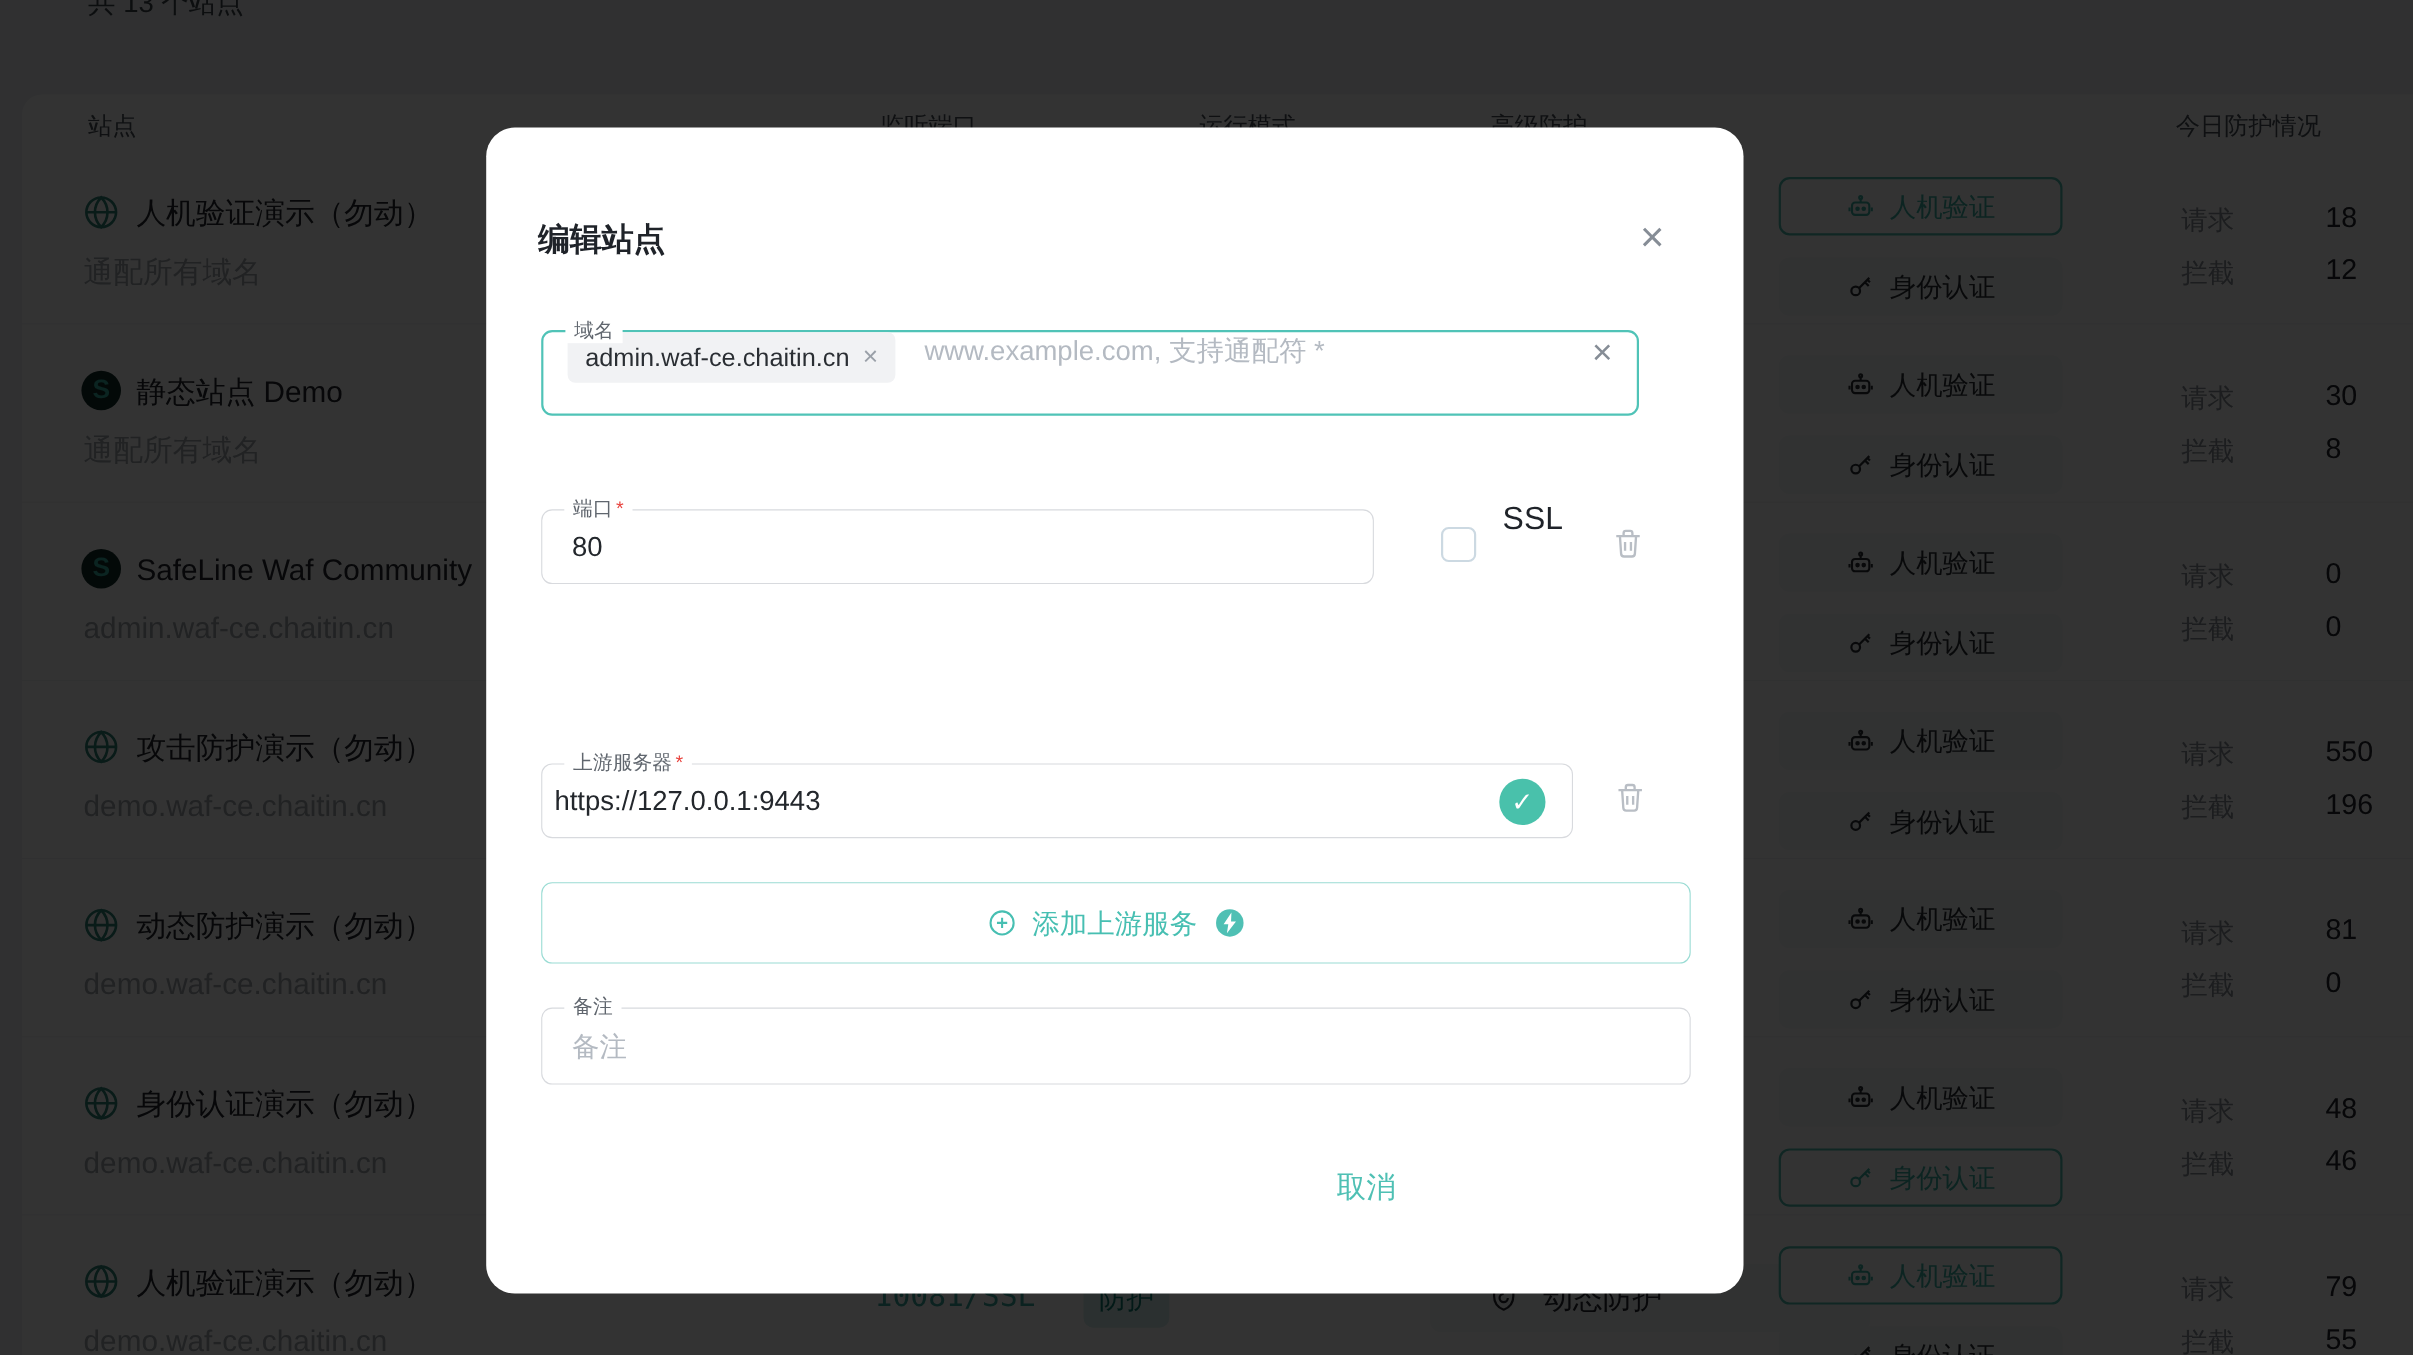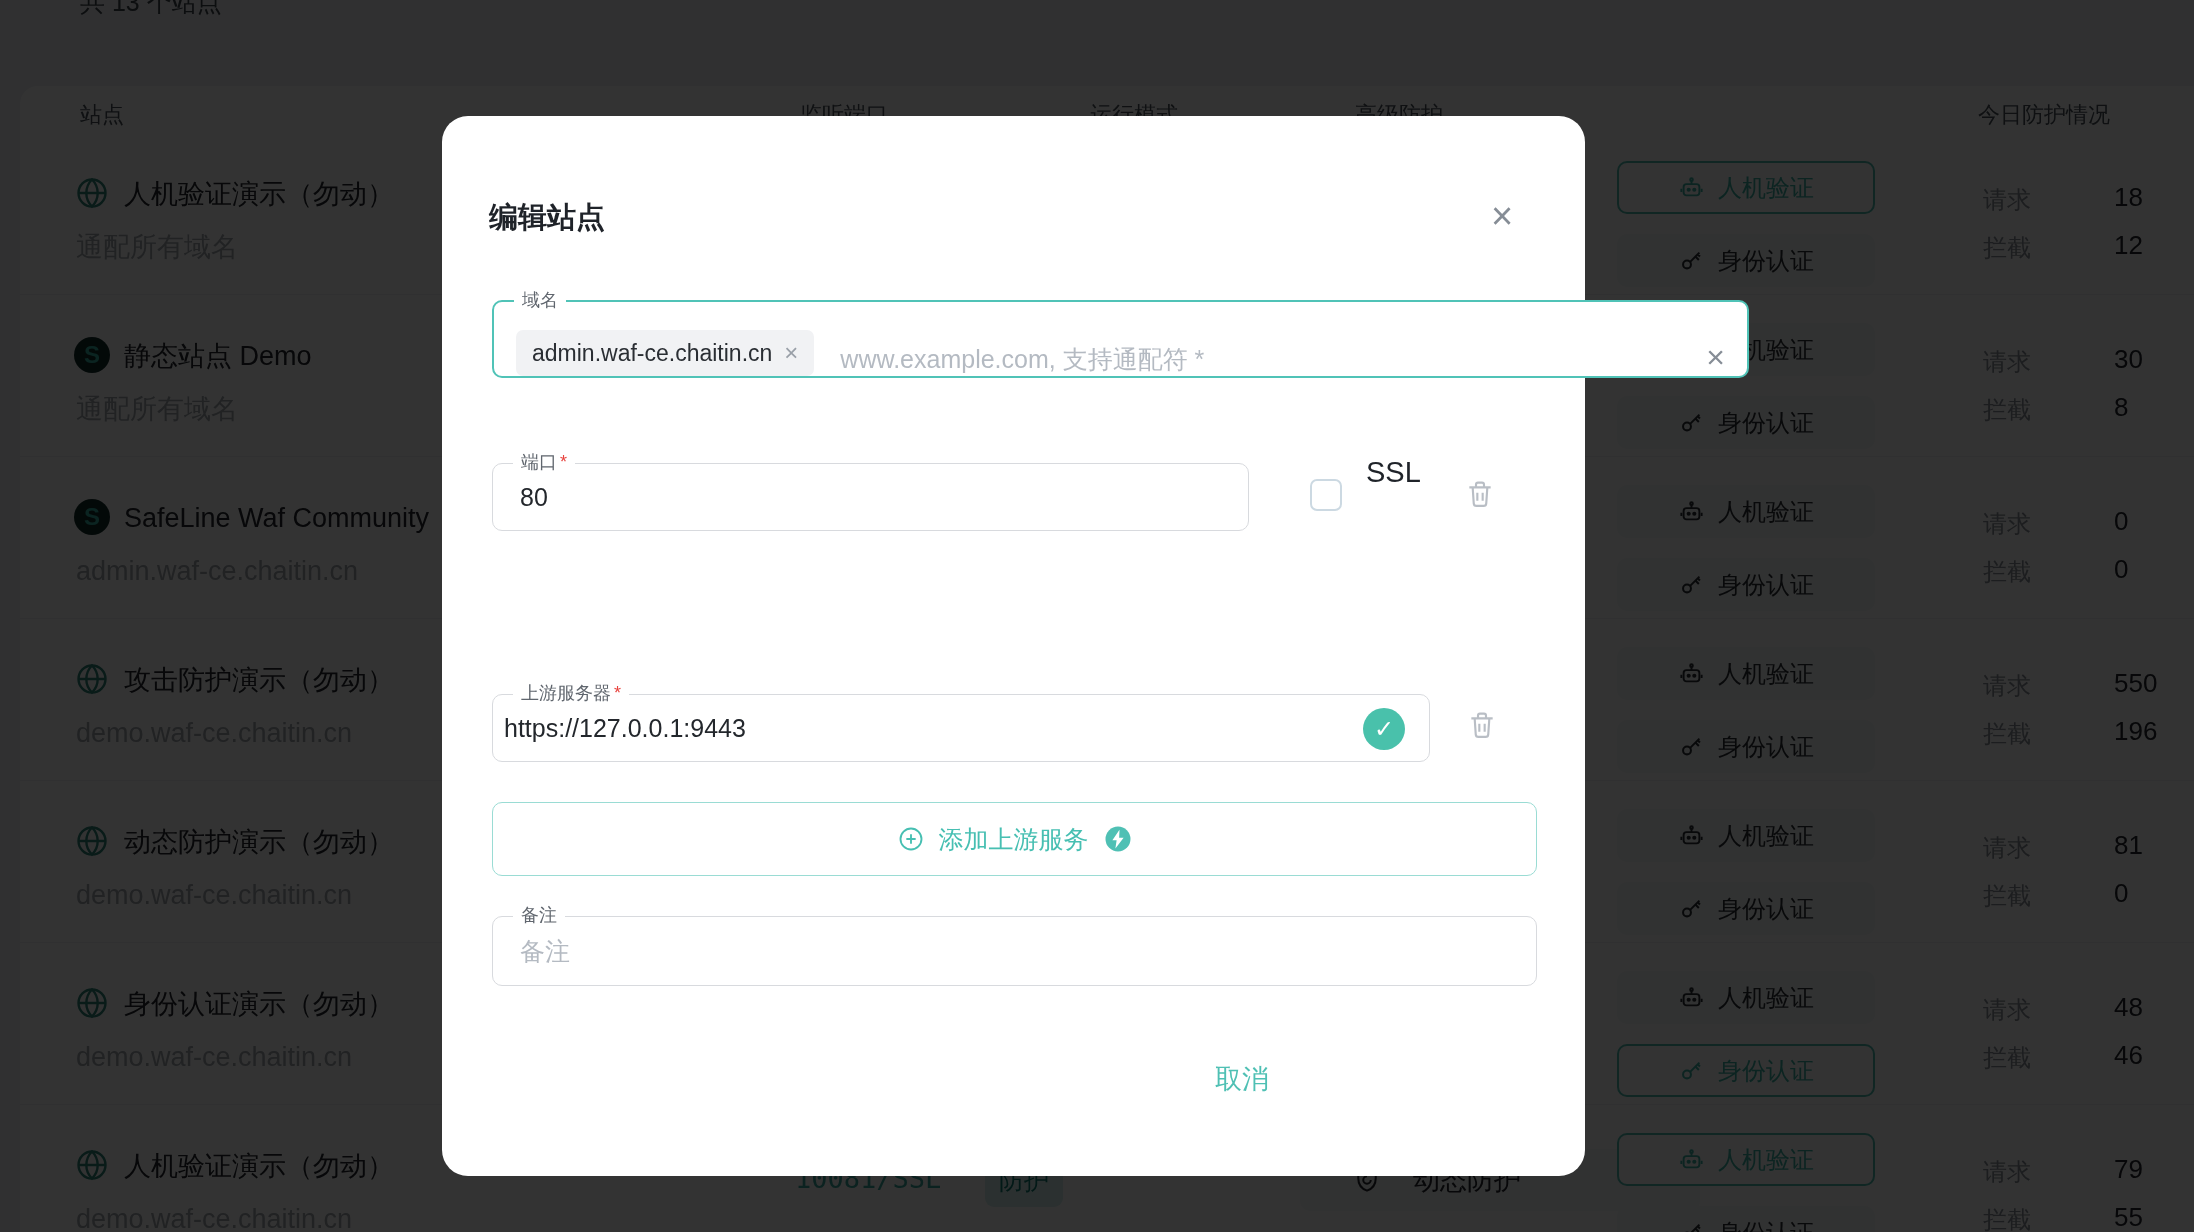--- a/index.html
+++ b/index.html
@@ -23,37 +23,37 @@
   .badge svg { width:27px; height:27px; }
   .badge.b1 { top:28px; }
   .badge.b2 { top:101px; }
   .badge.active { background:#fcfefe; border:2px solid #4fbdb1; color:#3db3a6; }
   .stat-label { position:absolute; left:1983px; font-size:24px; color:#8b9199; white-space:nowrap; }
   .stat-value { position:absolute; left:2114px; font-size:26px; color:#23272d; font-weight:500; white-space:nowrap; }
   .sl1 { top:51px; } .sl2 { top:99px; }
   .sv1 { top:49px; } .sv2 { top:97px; }
   .r-port { position:absolute; left:795px; top:58px; font-family:"DejaVu Sans Mono","Liberation Mono",monospace; font-size:27px; color:#3aa99e; }
   .r-mode { position:absolute; left:985px; top:48px; width:78px; height:54px; border-radius:9px; background:#d5f0ed; color:#0e7c72; font-size:25px; display:flex; align-items:center; justify-content:center; }
-  .r-adv { position:absolute; left:1300px; top:44px; width:400px; height:62px; border-radius:10px; background:#f5f7f8; display:flex; align-items:center; gap:31px; padding-left:52px; font-size:27px; color:#23272d; }
+  .r-adv { position:absolute; left:1300px; top:44px; width:400px; height:62px; border-radius:10px; background:#f5f7f8; display:flex; align-items:center; gap:21px; padding-left:52px; font-size:27px; color:#23272d; }
   .r-adv svg { width:30px; height:30px; }
 
   
   .overlay { position:absolute; inset:0; background:rgba(0,0,0,0.80); }
 
   
   .modal { position:absolute; left:442px; top:116px; width:1143px; height:1060px; background:#ffffff; border-radius:26px; }
   .m-title { position:absolute; left:47px; top:82px; font-size:29px; font-weight:600; color:#1f2329; }
   .m-close { position:absolute; left:1038px; top:78px; width:44px; height:44px; font-size:38px; color:#868d96; display:flex; align-items:center; justify-content:center; cursor:pointer; }
 
   .group { position:absolute; border:1.5px solid #d8dade; border-radius:10px; background:#fff; }
   .group.focused { border:2px solid #50c3b7; }
   .g-label { position:absolute; top:-14px; left:20px; background:#fff; padding:0 8px; font-size:18px; color:#60666e; white-space:nowrap; }
   .req { color:#e8433e; margin-left:3px; }
 
-  .g-domain { left:50px; top:184px; width:1257px; height:78px; display:flex; align-items:flex-end; padding:0 22px; }
+  .g-domain { left:50px; top:184px; width:998px; height:78px; display:flex; align-items:flex-start; padding:0 22px; }
   .tag { height:46px; background:#f1f2f4; border-radius:7px; display:flex; align-items:center; padding:0 16px; font-size:23px; color:#2a2e33; gap:12px; }
   .tag-x { font-size:24px; color:#9aa0a8; cursor:pointer; }
   .ph { margin-left:26px; font-size:25px; color:#b4bac2; white-space:nowrap; }
   .clear-x { margin-left:auto; font-size:32px; color:#868d96; cursor:pointer; }
 
   .g-port { left:50px; top:347px; width:757px; height:68px; display:flex; align-items:center; padding:0 27px; font-size:25px; color:#23272c; }
   .ssl-box { position:absolute; left:868px; top:363px; width:32px; height:32px; border:2px solid #ccd9e2; border-radius:7px; background:#fff; cursor:pointer; }
   .ssl-label { position:absolute; left:924px; top:340px; font-size:29px; color:#1f2329; }
   .trash { position:absolute; width:32px; height:32px; color:#b9bec5; cursor:pointer; }
   .trash svg { width:100%; height:100%; }

